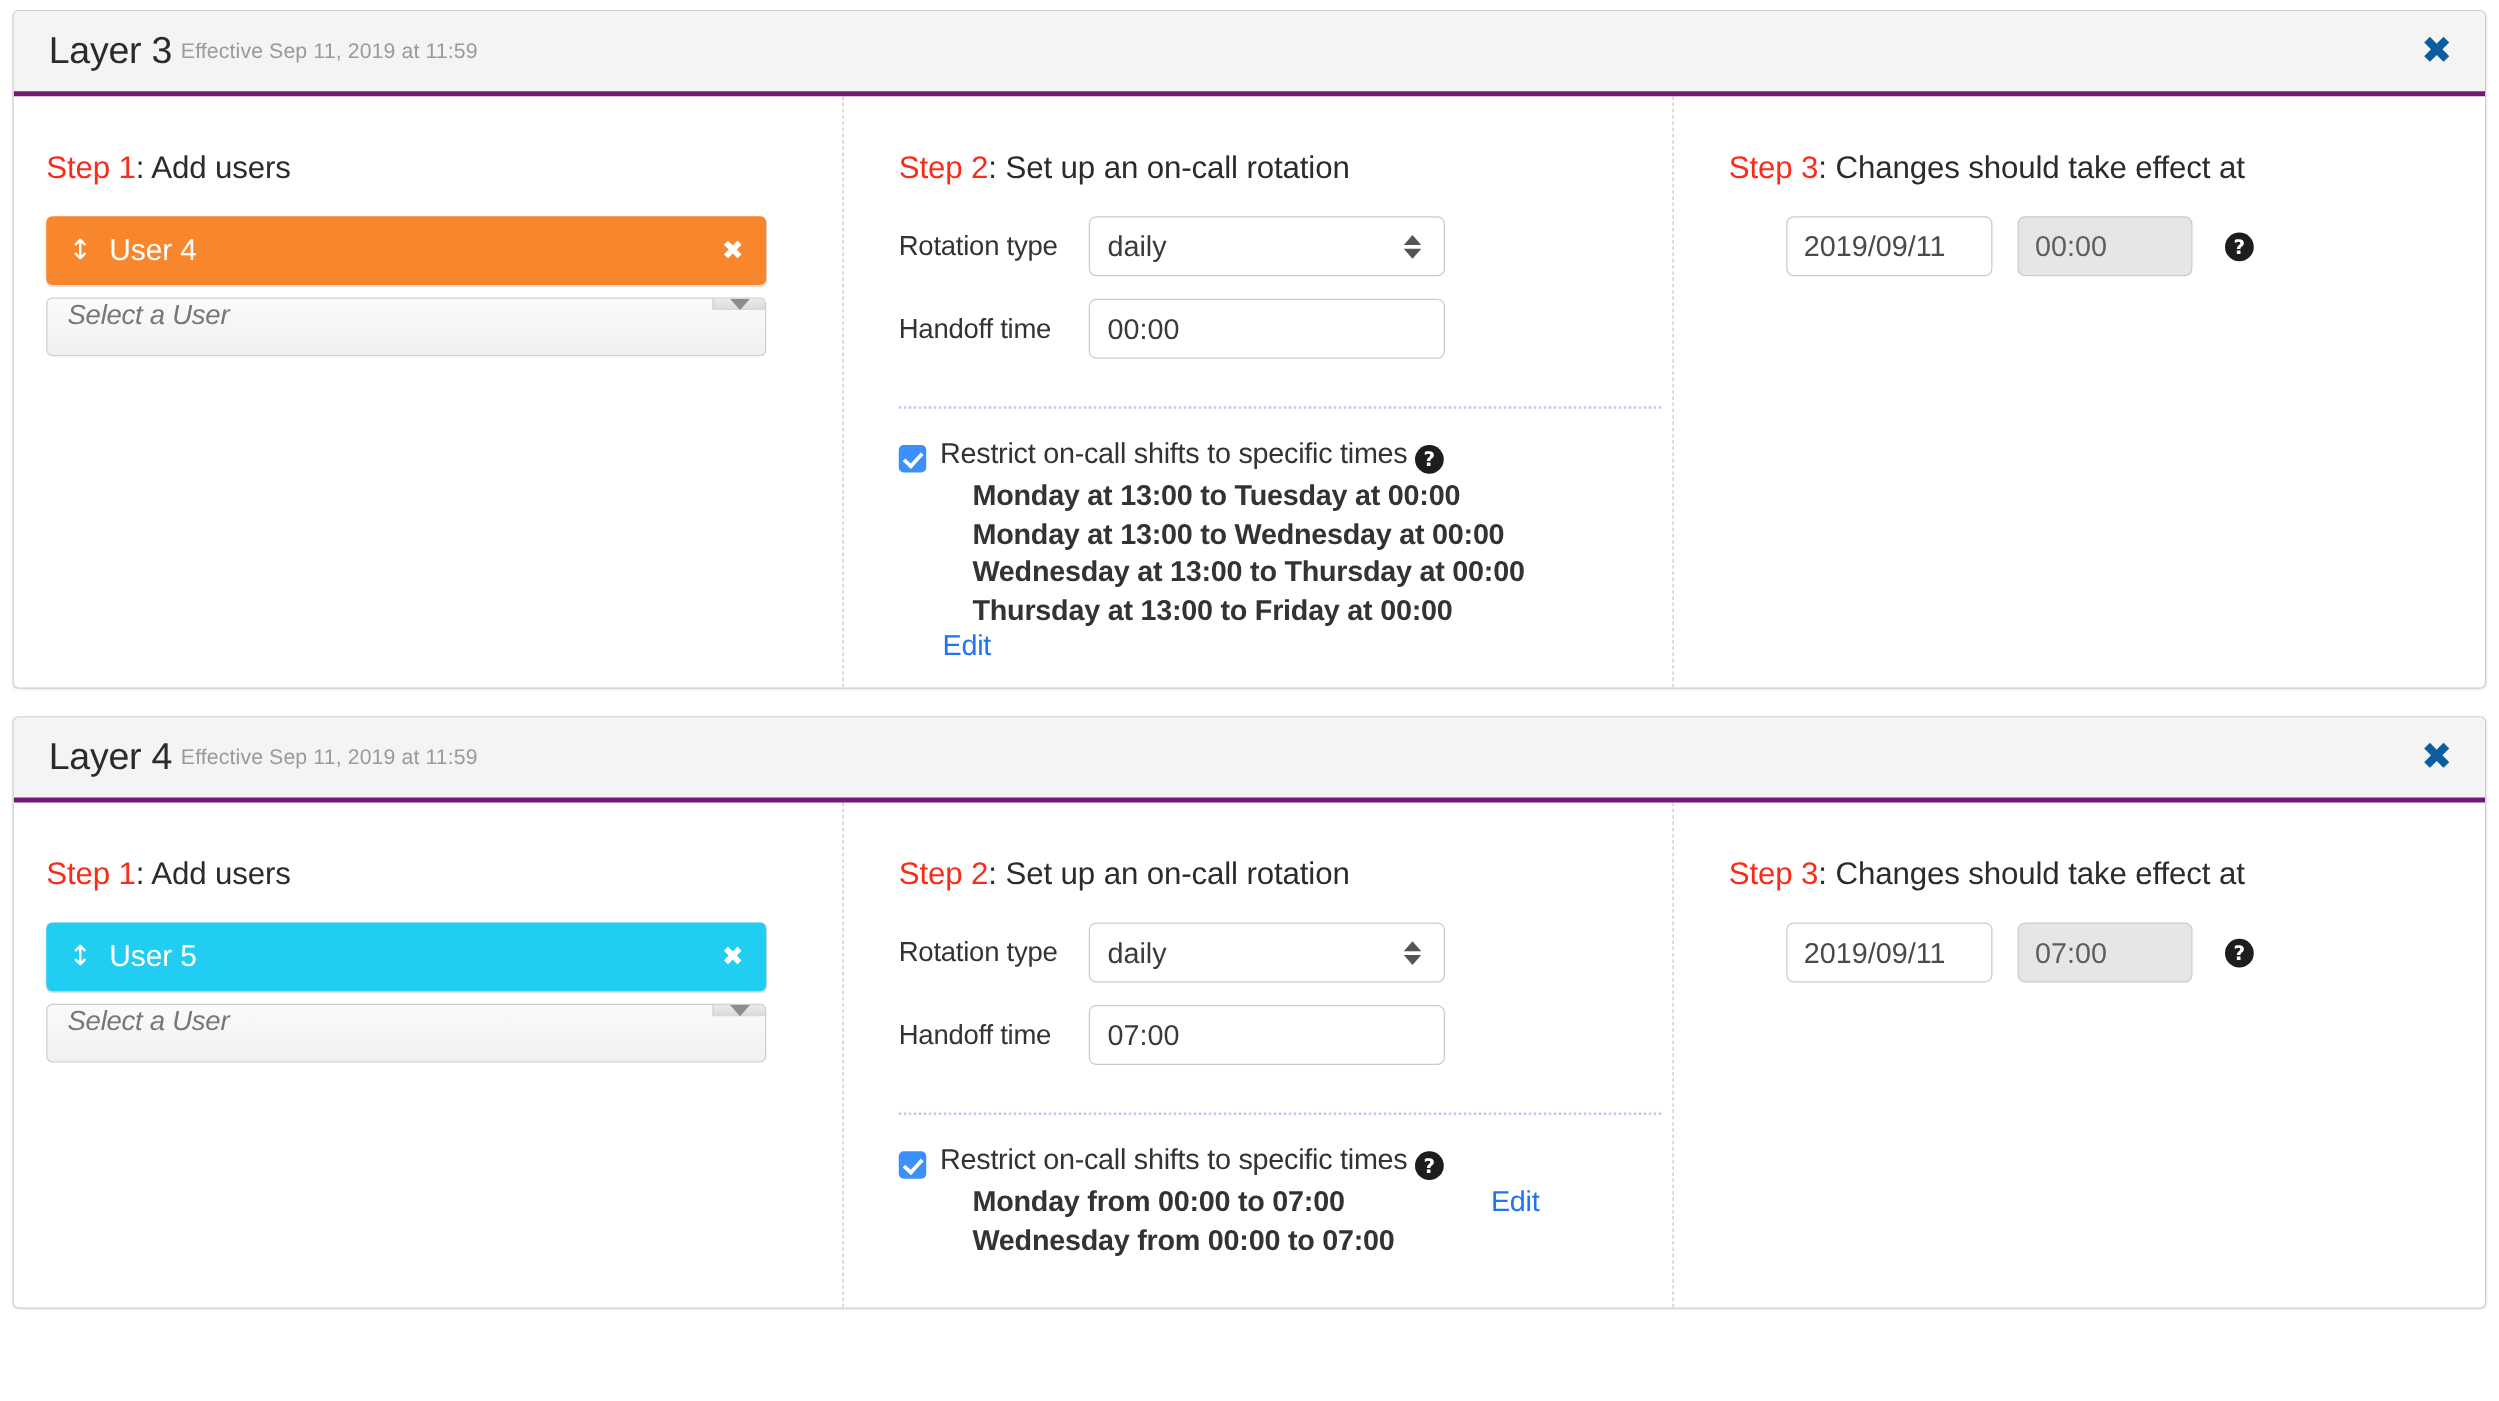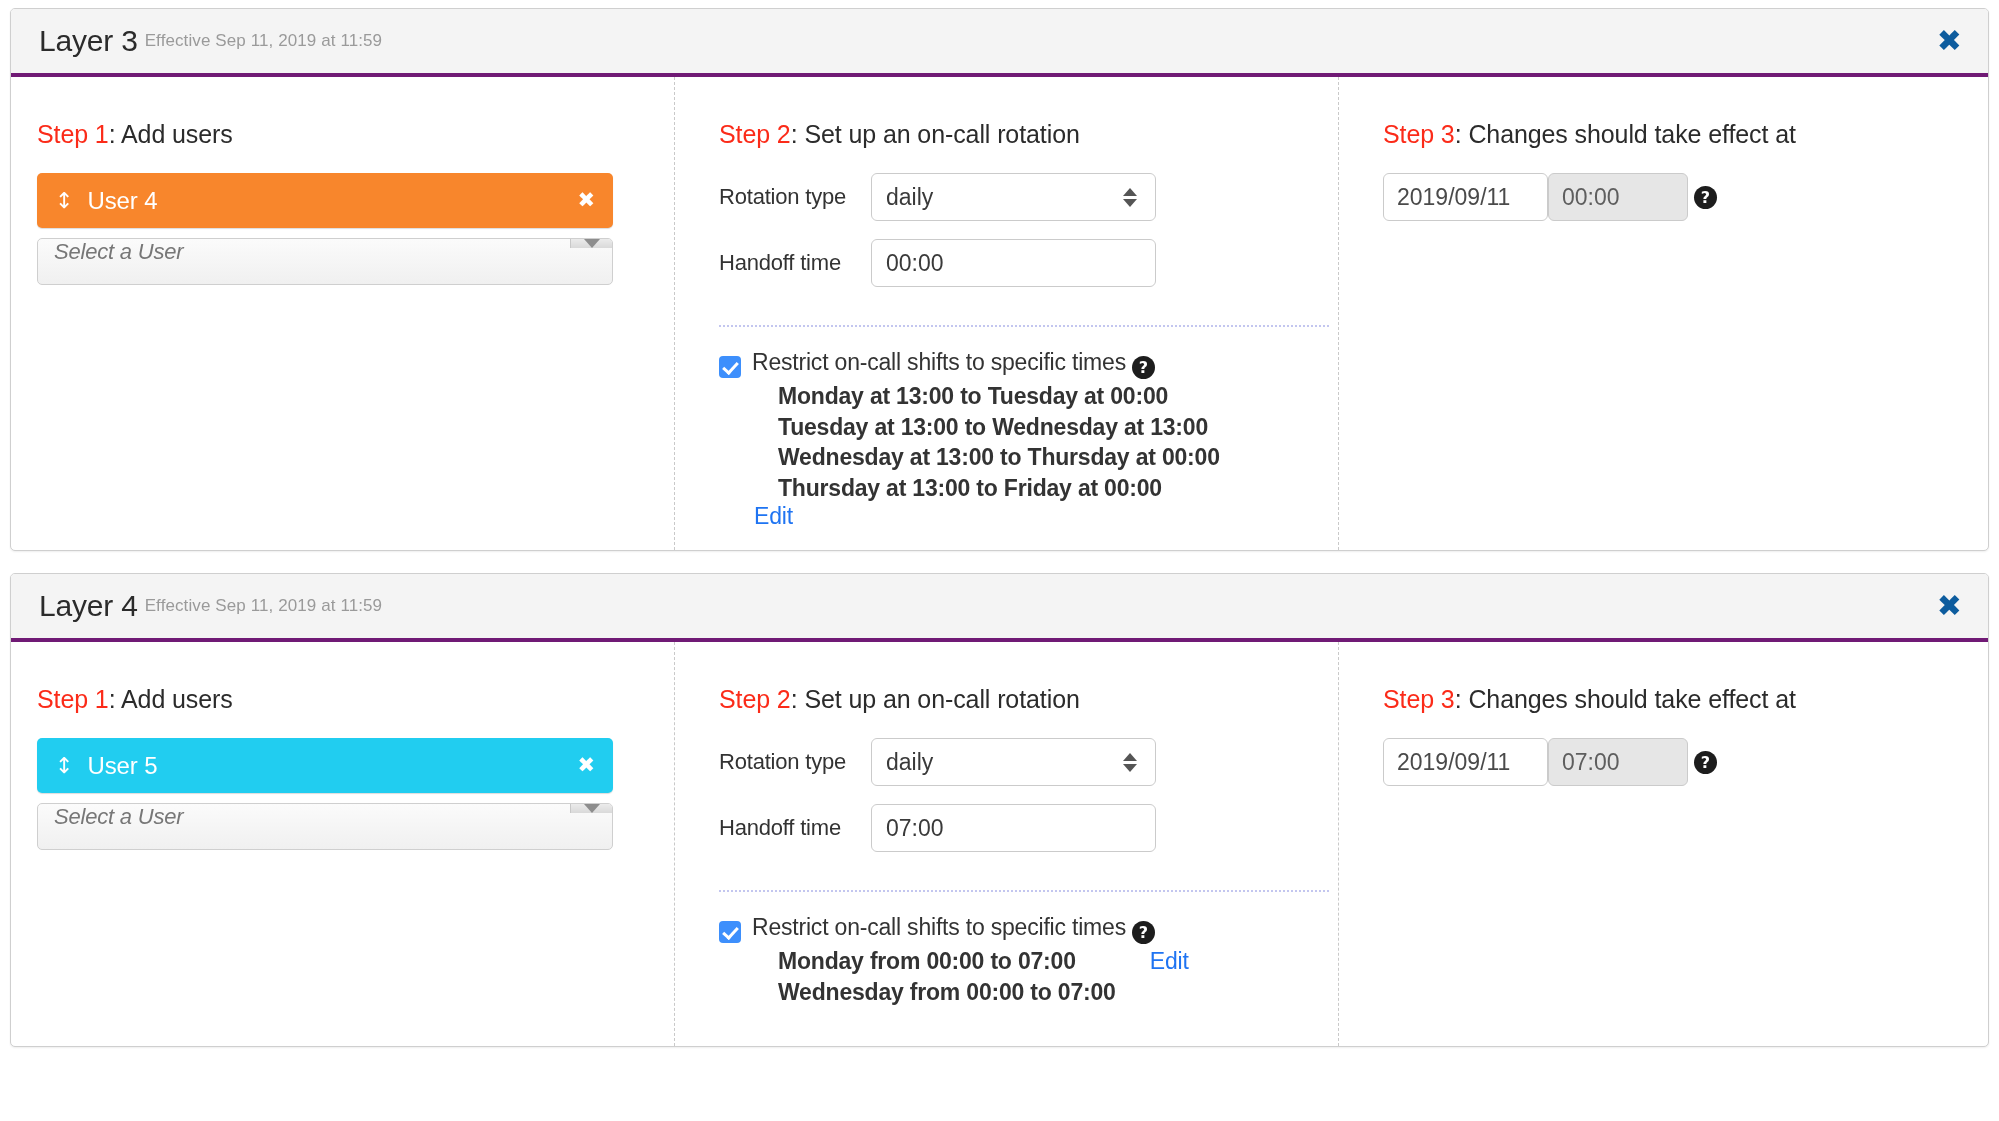--- a/index.html
+++ b/index.html
@@ -270,25 +270,25 @@
     font-size: 23px;
     font-weight: normal;
     color: #1f74f2;
     cursor: pointer;
     letter-spacing: -0.2px;
   }
   .edit-left { margin-left: 2px; display: inline-block; }
   .shift-inline {
     display: flex;
     align-items: baseline;
-    gap: 74px;
+    gap: 117px;
   }
 
   
-  .step3-row { display: flex; align-items: center; gap: 0; }
+  .step3-row { display: flex; align-items: center; gap: 20px; margin-left: 46px; }
   .date-field {
     width: 165px; height: 48px;
     border: 1px solid #cbcbcb;
     border-radius: 6px;
     background: #fff;
     font-size: 23px;
     color: #4a4a4a;
     display: flex; align-items: center;
     padding: 0 13px;
     cursor: text;
@@ -362,21 +362,21 @@
         </div>
 
         <div class="dotted-sep"></div>
 
         <div class="restrict-row">
           <span class="chk"></span>
           <div>
             <div>
               <span class="restrict-label">Restrict on-call shifts to specific times</span><span class="help-badge">?</span>
             </div>
-            <div class="shift-list"><div class="shift-line">Monday at 13:00 to Tuesday at 00:00</div><div class="shift-line">Tuesday at 13:00 to Wednesday at 13:00</div><div class="shift-line">Wednesday at 13:00 to Thursday at 00:00</div><div class="shift-line">Thursday at 13:00 to Friday at 00:00</div><div class="edit-link edit-left" style="margin-left: -24px;">Edit</div></div>
+            <div class="shift-list"><div class="shift-line">Monday at 13:00 to Tuesday at 00:00</div><div class="shift-line">Monday at 13:00 to Wednesday at 00:00</div><div class="shift-line">Wednesday at 13:00 to Thursday at 00:00</div><div class="shift-line">Thursday at 13:00 to Friday at 00:00</div><div class="edit-link edit-left" style="margin-left: -24px;">Edit</div></div>
           </div>
         </div>
       </div>
 
       <div class="col col-step3">
         <div class="step-head">
           <span class="step-label">Step 3</span><span>: Changes should take effect at</span>
         </div>
         <div class="step3-row">
           <span class="date-field">

